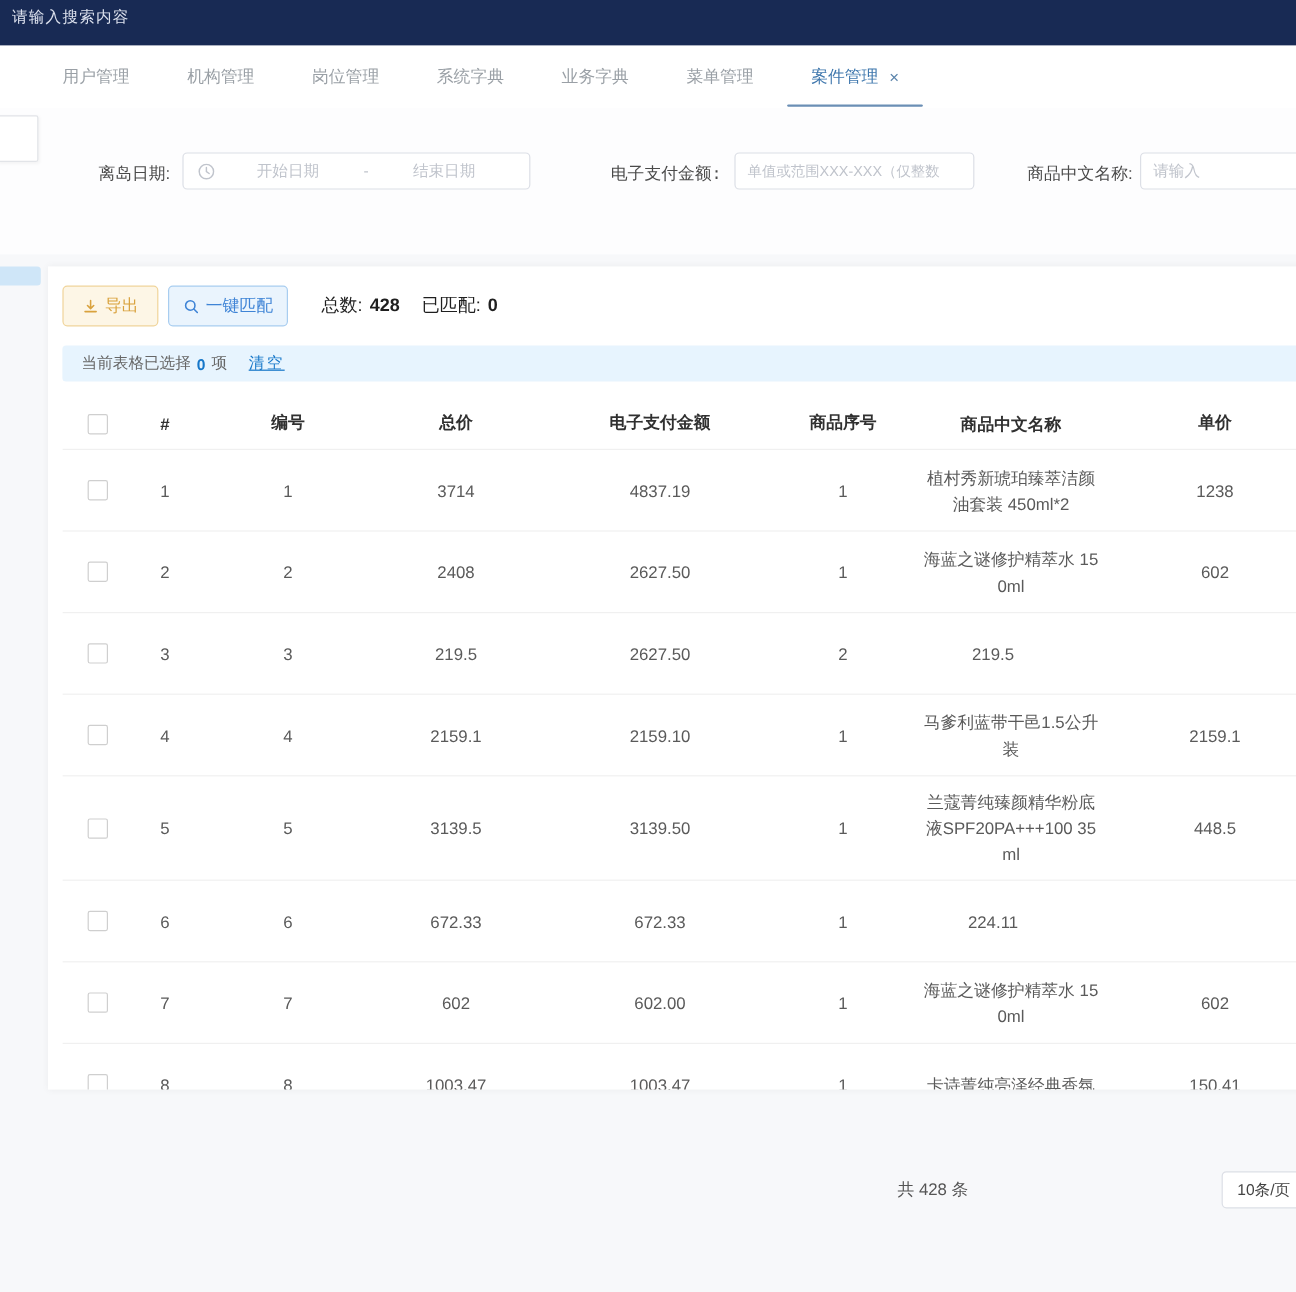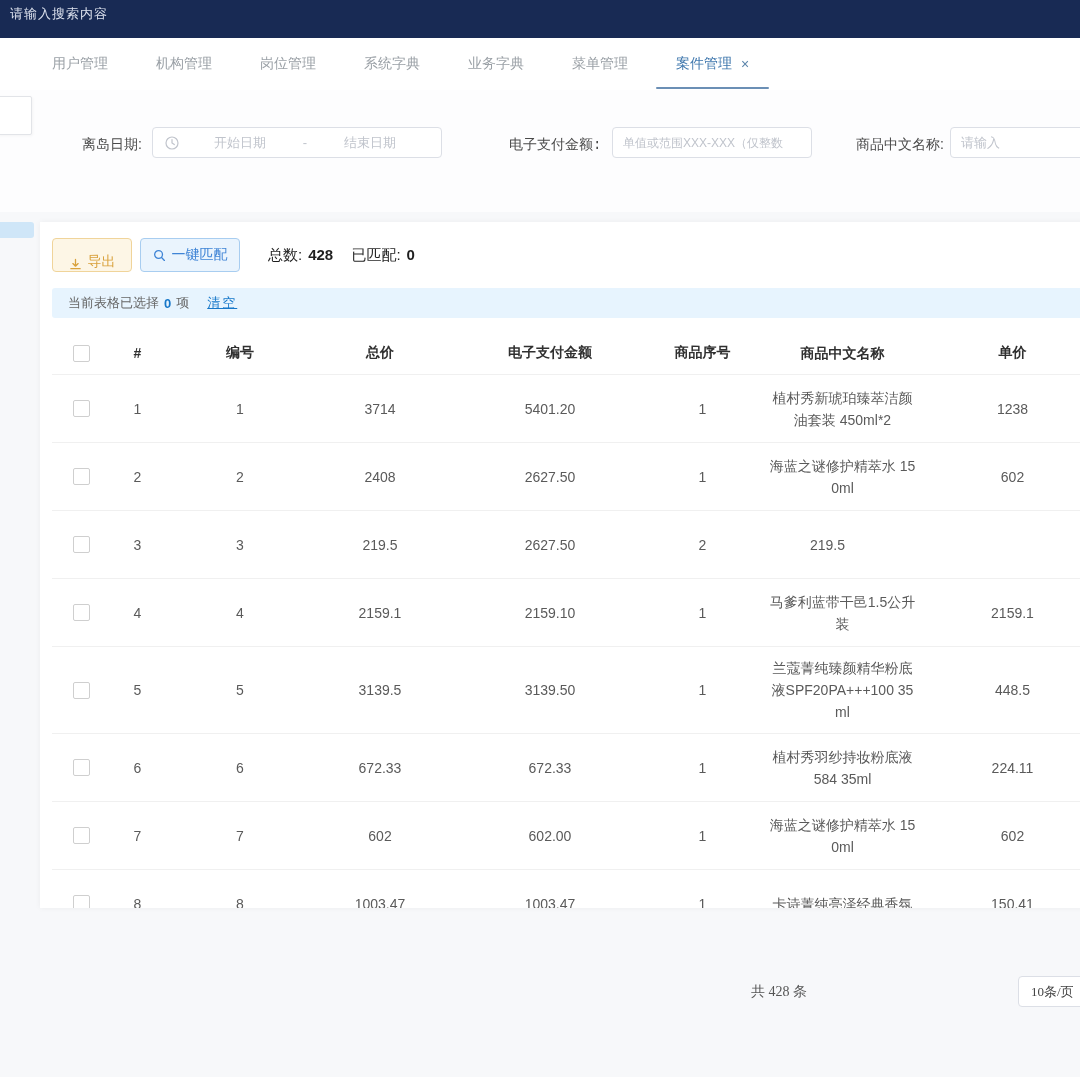--- a/index.html
+++ b/index.html
@@ -77,21 +77,21 @@
     position:absolute;left:40px;top:222px;width:1120px;height:686px;
     background:#fff;box-shadow:0 0 6px rgba(0,0,0,.05);
   }
   .btn{
     position:absolute;top:16px;height:34px;box-sizing:border-box;
     display:flex;align-items:center;justify-content:center;gap:6px;
     border-radius:4px;font-size:14px;cursor:pointer;border:1px solid;
   }
   .btn-export{
     left:12px;width:80px;
-    background:#fdf6e6;border-color:#f0d49a;color:var(--export-orange,#d9a23d);align-items:flex-end;
+    background:#fdf6e6;border-color:#f0d49a;color:var(--export-orange,#d9a23d);
   }
   .btn-match{
     left:100px;width:100px;
     background:#eaf4fd;border-color:#a8cdf0;color:var(--accent-blue,#3f84d6);
   }
   .btn svg{flex:none;}
   .totals{
     position:absolute;left:228px;top:16px;height:34px;line-height:34px;
     font-size:15px;color:#1f1f1f;white-space:nowrap;
   }
@@ -121,21 +121,21 @@
   .c-total{width:130px;}
   .c-epay{width:210px;}
   .c-seq{width:95px;}
   .c-name{width:185px;padding:10px 17px;word-break:break-all;line-height:22px;}
   .c-price{width:155px;}
   .checkbox{
     display:inline-block;width:15px;height:15px;vertical-align:middle;
     background:#fff;border:1px solid #cfcfcf;border-radius:2px;cursor:pointer;
   }
   
-  .pagination{position:absolute;left:0;top:975px;width:904px;height:34px;font-family:Liberation Serif, serif;}
+  .pagination{position:absolute;left:0;top:975px;width:904px;height:34px;}
   .pg-total{position:absolute;right:97px;top:8px;font-size:14px;color:#555;white-space:nowrap;}
   .pg-size{
     position:absolute;left:1018px;top:1px;width:92px;height:31px;box-sizing:border-box;
     background:#fff;border:1px solid #dcdfe6;border-radius:4px;
     line-height:29px;padding-left:12px;font-size:13px;color:#444;cursor:pointer;
     white-space:nowrap;
   }
 </style>
 </head>
 <body>
@@ -244,21 +244,21 @@
       <div class="cell c-price">单价</div>
     </div>
     <div class="tbody">
         <div class="trow">
     <div class="cell c-cb">
       <span class="checkbox"></span>
     </div>
     <div class="cell c-idx">1</div>
     <div class="cell c-code">1</div>
     <div class="cell c-total">3714</div>
-    <div class="cell c-epay">5401.20</div>
+    <div class="cell c-epay">4837.19</div>
     <div class="cell c-seq">1</div>
     <div class="cell c-name">植村秀新琥珀臻萃洁颜油套装 450ml*2</div>
     <div class="cell c-price">1238</div>
   </div>
         <div class="trow">
     <div class="cell c-cb">
       <span class="checkbox"></span>
     </div>
     <div class="cell c-idx">2</div>
     <div class="cell c-code">2</div>
@@ -305,21 +305,20 @@
   </div>
         <div class="trow">
     <div class="cell c-cb">
       <span class="checkbox"></span>
     </div>
     <div class="cell c-idx">6</div>
     <div class="cell c-code">6</div>
     <div class="cell c-total">672.33</div>
     <div class="cell c-epay">672.33</div>
     <div class="cell c-seq">1</div>
-    <div class="cell c-name">植村秀羽纱持妆粉底液 584 35ml</div>
     <div class="cell c-price">224.11</div>
   </div>
         <div class="trow">
     <div class="cell c-cb">
       <span class="checkbox"></span>
     </div>
     <div class="cell c-idx">7</div>
     <div class="cell c-code">7</div>
     <div class="cell c-total">602</div>
     <div class="cell c-epay">602.00</div>

